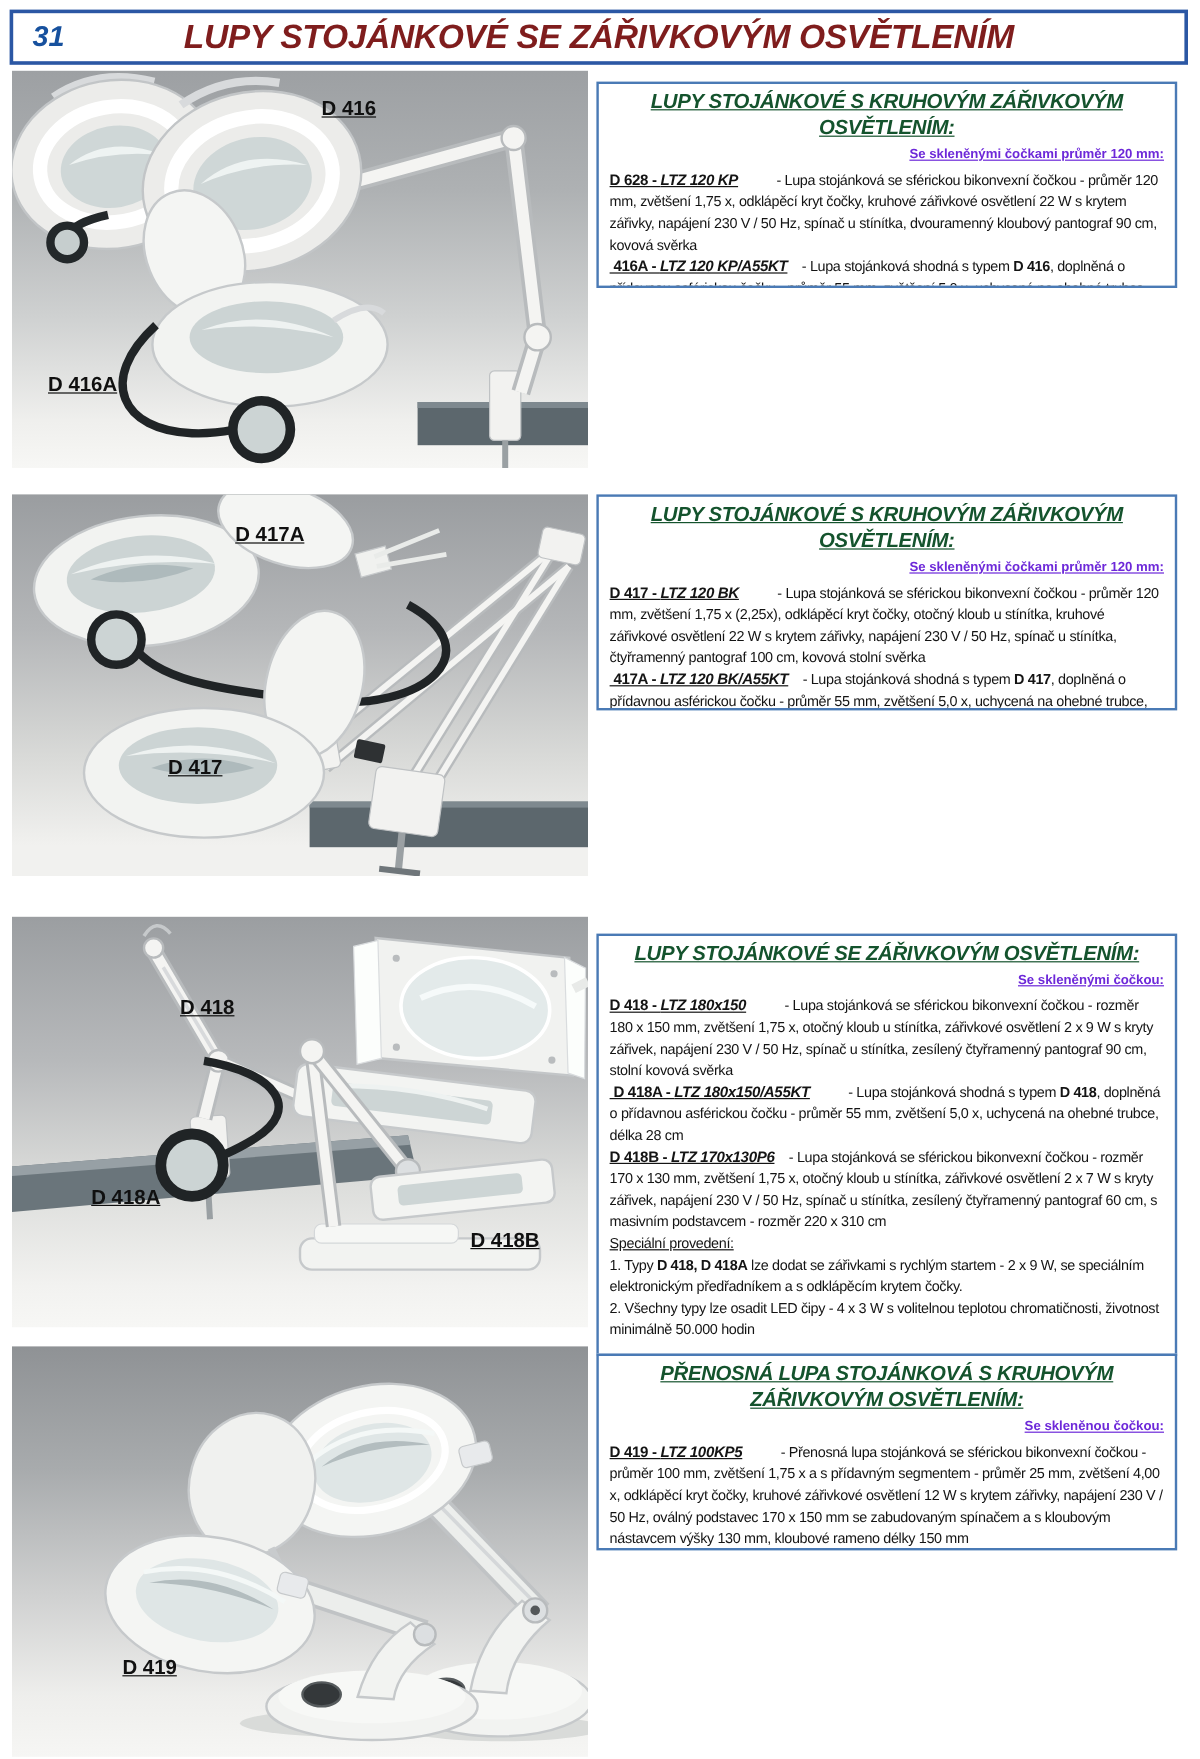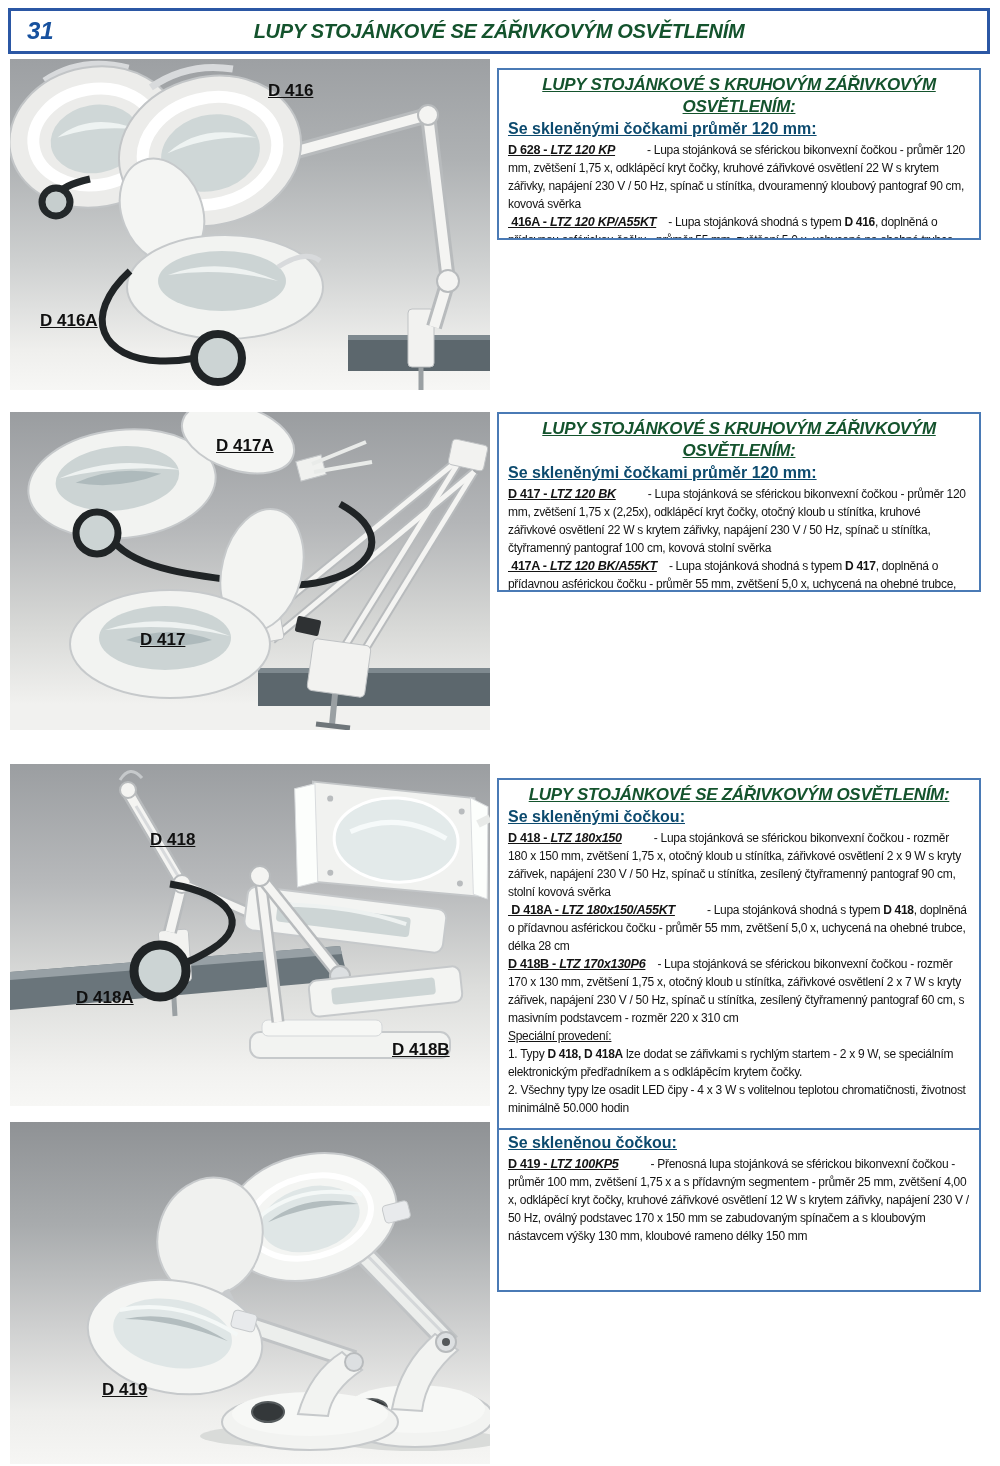--- a/index.html
+++ b/index.html
@@ -3,37 +3,37 @@
 <meta charset="utf-8">
 <style>
   html,body{margin:0;padding:0;background:#ffffff;}
   .page{position:relative;width:1000px;height:1466px;background:#ffffff;overflow:hidden;
         font-family:"Liberation Sans",sans-serif;color:#141414;border-radius:15px;}
 
   
   .page-header{position:absolute;left:8px;top:8px;width:976px;height:40px;
                border:3px solid #2b57a4;display:flex;align-items:center;justify-content:center;background:#fff;}
   .page-num{position:absolute;left:16px;top:6px;font-size:24px;font-weight:bold;font-style:italic;color:#17519e;}
-  .page-title{font-size:20px;font-weight:bold;font-style:italic;color:#14532d;letter-spacing:-0.3px;}
+  .page-title{font-size:28px;font-weight:bold;font-style:italic;color:#7f1d1d;letter-spacing:-0.3px;}
 
   
   .photo{position:absolute;overflow:hidden;}
   .photo svg{display:block;width:100%;height:100%;}
   .ph1{background:linear-gradient(180deg,#9da0a3 0%,#aeb1b3 30%,#cfd1d1 62%,#efefed 88%,#f7f7f5 100%);}
   .ph2{background:linear-gradient(180deg,#9a9da0 0%,#b4b6b8 35%,#d8d9d7 68%,#f1f1ef 92%);}
   .ph3{background:linear-gradient(180deg,#9b9ea1 0%,#b7b9bb 35%,#dcdddb 65%,#f2f2f0 90%,#f7f7f5 100%);}
   .ph4{background:linear-gradient(180deg,#8f9295 0%,#a8abad 30%,#cfd0d0 60%,#eeeeec 85%,#f6f6f4 100%);}
   .plabel{position:absolute;font-size:17px;font-weight:bold;color:#101010;text-decoration:underline;letter-spacing:0;}
 
   
   .infobox{position:absolute;box-sizing:border-box;border:2px solid #4a7ab5;background:#fff;
            padding:3px 9px 4px 9px;overflow:hidden;}
   .ib-head{text-align:center;color:#14532d;font-weight:bold;font-style:italic;font-size:17px;
            text-decoration:underline;margin:1px 0 1px 0;line-height:22px;letter-spacing:-0.3px;}
-  .ib-sub{text-align:left;color:#0c4a6e;font-weight:bold;font-size:16px;text-decoration:underline;
+  .ib-sub{text-align:right;color:#6d28d9;font-weight:bold;font-size:11px;text-decoration:underline;
           margin:0 0 2px 0;line-height:20px;}
   .ib-body{font-size:12px;line-height:18px;letter-spacing:-0.3px;}
   .ib-body p{margin:0;}
   .code{font-weight:bold;text-decoration:underline;font-size:12.6px;}
   .code .it{font-style:italic;}
   .gap{display:inline-block;}
   .g1{width:32px;}
   .g2{width:12px;}
   .spec{text-decoration:underline;}
 </style>
@@ -126,21 +126,21 @@
       <path d="M302,52 l54,-22 M304,60 l58,-10" stroke="#e9ebe9" stroke-width="4" fill="none"></path>
       <path d="M330,92 C400,130 345,182 255,172 C185,164 128,158 104,130" fill="none" stroke="#202426" stroke-width="7"></path>
       <circle cx="87" cy="121" r="21" fill="#ccd4d4" stroke="#202426" stroke-width="7"></circle>
       <ellipse cx="252" cy="158" rx="40" ry="62" transform="rotate(14 252 158)" fill="#f3f4f2" stroke="#c6c9cb" stroke-width="2"></ellipse>
       <ellipse cx="160" cy="232" rx="100" ry="54" fill="#f2f3f1" stroke="#c6c9cb" stroke-width="2"></ellipse>
       <ellipse cx="155" cy="226" rx="66" ry="32" fill="#ccd4d4"></ellipse>
       <path d="M95,218 Q155,198 220,224 Q158,210 95,218 Z" fill="#eef2f1"></path>
       <path d="M116,228 Q160,212 202,228 Q160,240 116,228 Z" fill="#aebabc"></path>
       <rect x="286" y="206" width="24" height="16" rx="2" transform="rotate(12 298 214)" fill="#2e3133"></rect>
     </svg>
-    <span class="plabel" style="left:206px;top:24px;">D 417A</span>
+    <span class="plabel" style="left:186px;top:24px;">D 417A</span>
     <span class="plabel" style="left:130px;top:218px;">D 417</span>
   </div>
 
   <div class="infobox" style="left:497px;top:412px;width:484px;height:180px;">
     <div class="ib-head">LUPY STOJÁNKOVÉ S KRUHOVÝM ZÁŘIVKOVÝM OSVĚTLENÍM:</div>
     <div class="ib-sub">Se skleněnými čočkami průměr 120 mm:</div>
     <div class="ib-body">
       <p><span class="code"><span>D 417 - </span><span class="it">LTZ 120 BK</span></span><span class="gap g1"></span><span><span>- Lupa stojánková se sférickou bikonvexní čočkou - průměr 120 mm, zvětšení 1,75 x (2,25x), odklápěcí kryt čočky, otočný kloub u stínítka, kruhové zářivkové osvětlení 22 W s krytem zářivky, napájení 230 V / 50 Hz, spínač u stínítka, čtyřramenný pantograf 100 cm, kovová stolní svěrka</span></span></p>
       <p><span class="code"><span>&nbsp;417A - </span><span class="it">LTZ 120 BK/A55KT</span></span><span class="gap g2"></span><span><span>- Lupa stojánková shodná s typem </span><span style="font-weight: bold;">D 417</span><span>, doplněná o přídavnou asférickou čočku - průměr 55 mm, zvětšení 5,0 x, uchycená na ohebné trubce, délka 28 cm</span></span></p>
     </div>
@@ -187,21 +187,21 @@
         <path d="M458,30 L476,38 L480,130 L466,126 Z" fill="#fcfefc" stroke="#d9dcde"></path>
         <circle cx="318" cy="38" r="3" fill="#b9bcbe"></circle>
           <circle cx="450" cy="44" r="3" fill="#b9bcbe"></circle>
         <circle cx="322" cy="112" r="3" fill="#b9bcbe"></circle>
           <circle cx="452" cy="116" r="3" fill="#b9bcbe"></circle>
       </g>
       <path d="M468,60 L480,54" stroke="#e8eae8" stroke-width="8"></path>
     </svg>
     <span class="plabel" style="left:140px;top:66px;">D 418</span>
     <span class="plabel" style="left:66px;top:224px;">D 418A</span>
-    <span class="plabel" style="left:382px;top:260px;margin-top:16px;">D 418B</span>
+    <span class="plabel" style="left:382px;top:260px;">D 418B</span>
   </div>
 
   <div class="infobox" style="left:497px;top:778px;width:484px;height:352px;">
     <div class="ib-head">LUPY STOJÁNKOVÉ SE ZÁŘIVKOVÝM OSVĚTLENÍM:</div>
     <div class="ib-sub">Se skleněnými čočkou:</div>
     <div class="ib-body">
       <p><span class="code"><span>D 418 - </span><span class="it">LTZ 180x150</span></span><span class="gap g1"></span><span><span>- Lupa stojánková se sférickou bikonvexní čočkou - rozměr 180 x 150 mm, zvětšení 1,75 x, otočný kloub u stínítka, zářivkové osvětlení 2 x 9 W s kryty zářivek, napájení 230 V / 50 Hz, spínač u stínítka, zesílený čtyřramenný pantograf 90 cm, stolní kovová svěrka</span></span></p>
       <p><span class="code"><span>&nbsp;D 418A - </span><span class="it">LTZ 180x150/A55KT</span></span><span class="gap g1"></span><span><span>- Lupa stojánková shodná s typem </span><span style="font-weight: bold;">D 418</span><span>, doplněná o přídavnou asférickou čočku - průměr 55 mm, zvětšení 5,0 x, uchycená na ohebné trubce, délka 28 cm</span></span></p>
       <p><span class="code"><span>D 418B - </span><span class="it">LTZ 170x130P6</span></span><span class="gap g2"></span><span><span>- Lupa stojánková se sférickou bikonvexní čočkou - rozměr 170 x 130 mm, zvětšení 1,75 x, otočný kloub u stínítka, zářivkové osvětlení 2 x 7 W s kryty zářivek, napájení 230 V / 50 Hz, spínač u stínítka, zesílený čtyřramenný pantograf 60 cm, s masivním podstavcem - rozměr 220 x 310 cm</span></span></p>
       <p class="spec">Speciální provedení:</p>
@@ -245,19 +245,20 @@
         <ellipse cx="162" cy="212" rx="60" ry="34" fill="#dfe6e6"></ellipse>
         <path d="M112,206 Q162,186 218,210 Q164,198 112,206 Z" fill="#b3bdbf"></path>
         <path d="M106,198 Q162,176 226,202" fill="none" stroke="#f4f8f7" stroke-width="4"></path>
       </g>
       <rect x="222" y="190" width="24" height="18" rx="4" transform="rotate(14 234 199)" fill="#e8eaec" stroke="#c6c9cb"></rect>
     </svg>
     <span class="plabel" style="left:92px;top:258px;">D 419</span>
   </div>
 
   <div class="infobox" style="left:497px;top:1128px;width:484px;height:164px;">
+    <div class="ib-head">PŘENOSNÁ LUPA STOJÁNKOVÁ S KRUHOVÝM ZÁŘIVKOVÝM OSVĚTLENÍM:</div>
     <div class="ib-sub">Se skleněnou čočkou:</div>
     <div class="ib-body">
       <p><span class="code"><span>D 419 - </span><span class="it">LTZ 100KP5</span></span><span class="gap g1"></span><span><span>- Přenosná lupa stojánková se sférickou bikonvexní čočkou - průměr 100 mm, zvětšení 1,75 x a s přídavným segmentem - průměr 25 mm, zvětšení 4,00 x, odklápěcí kryt čočky, kruhové zářivkové osvětlení 12 W s krytem zářivky, napájení 230 V / 50 Hz, oválný podstavec 170 x 150 mm se zabudovaným spínačem a s kloubovým nástavcem výšky 130 mm, kloubové rameno délky 150 mm</span></span></p>
     </div>
   </div>
 
 </div>
 
 </body></html>

